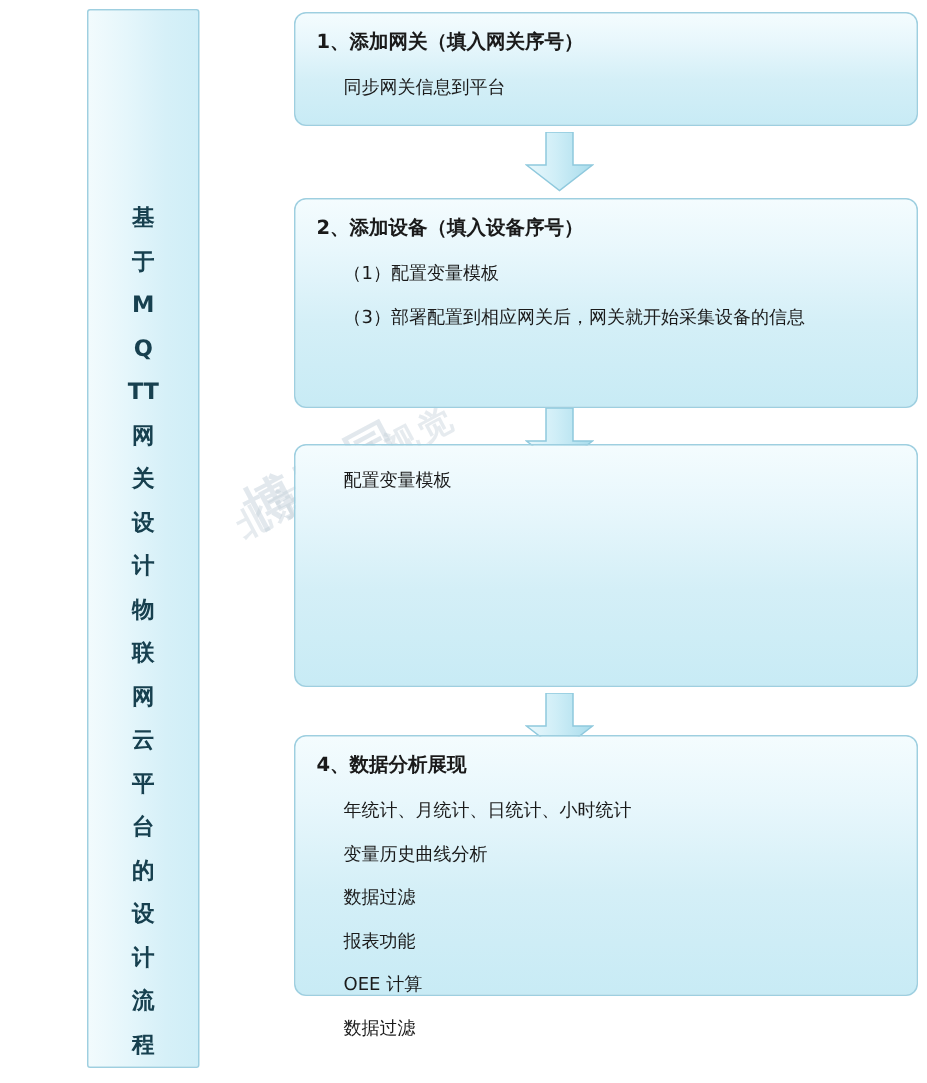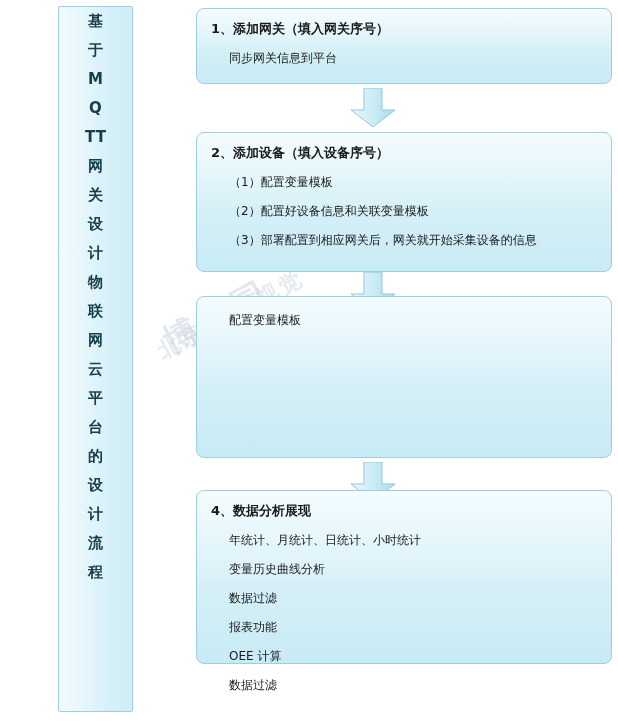--- a/index.html
+++ b/index.html
@@ -26,21 +26,21 @@
     position: absolute;
     left: 58px;
     top: 6px;
     width: 75px;
     height: 706px;
     border: 1px solid #9ecfe0;
     background: linear-gradient(to right, #f2fbfd 0%, #e5f6fb 35%, #d6f0f8 70%, #cfeef7 100%);
     box-sizing: border-box;
     border-radius: 2px;
     display: flex;
-    align-items: flex-start;
+    align-items: flex-end;
     justify-content: center;
   }
   .side-panel-text {
     font-weight: bold;
     font-size: 15px;
     color: #17404f;
     line-height: 29px;
     text-align: center;
     letter-spacing: 0px;
     width: 22px;
@@ -145,21 +145,20 @@
           <stop offset="100%" stop-color="#a8dcec"></stop>
         </linearGradient>
       </defs>
       <polygon points="14,0 32,0 32,22 45,22 23,39 1,22 14,22" fill="url(#agrad1)" stroke="#8fc9dd" stroke-width="1"></polygon>
     </svg>
   </div>
 
   <div class="box" id="box2">
     <div class="box-title">2、添加设备（填入设备序号）</div>
     <div class="box-line">（1）配置变量模板</div>
-    <div class="box-line">（2）配置好设备信息和关联变量模板</div>
     <div class="box-line">（3）部署配置到相应网关后，网关就开始采集设备的信息</div>
   </div>
 
   <div class="arrow" id="arrow2">
     <svg width="46" height="40" viewBox="0 0 46 40" xmlns="http://www.w3.org/2000/svg">
       <defs>
         <linearGradient id="agrad2" x1="0" y1="0" x2="1" y2="0">
           <stop offset="0%" stop-color="#eaf8fc"></stop>
           <stop offset="45%" stop-color="#cfeef7"></stop>
           <stop offset="100%" stop-color="#a8dcec"></stop>

